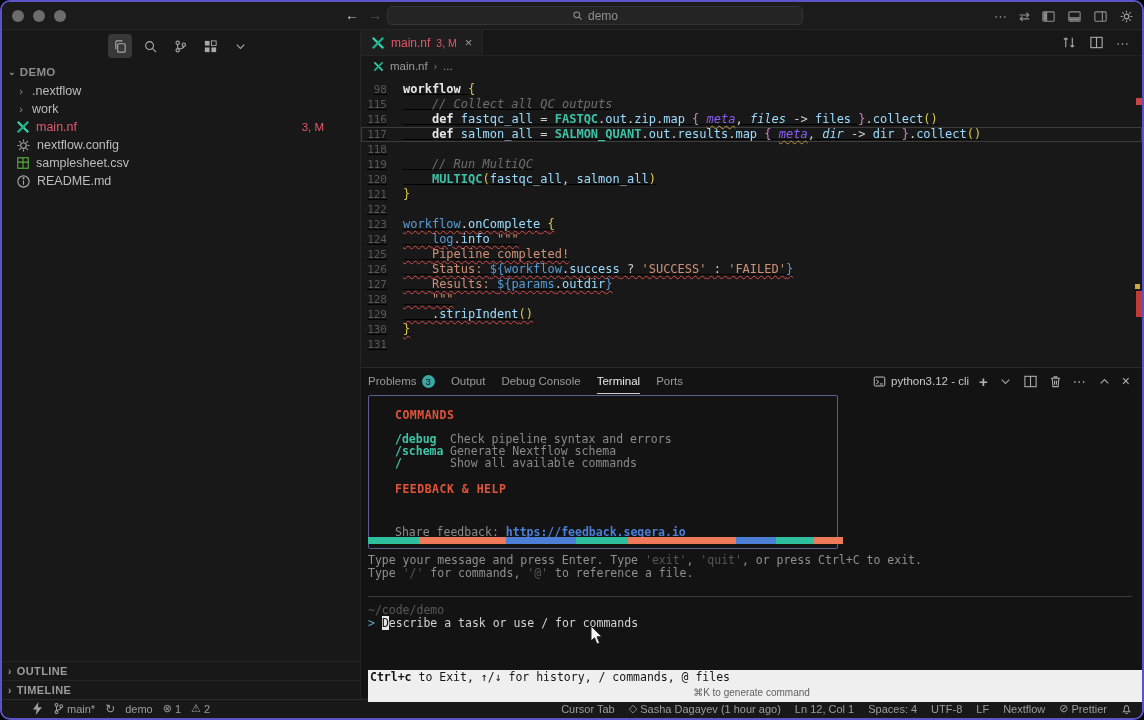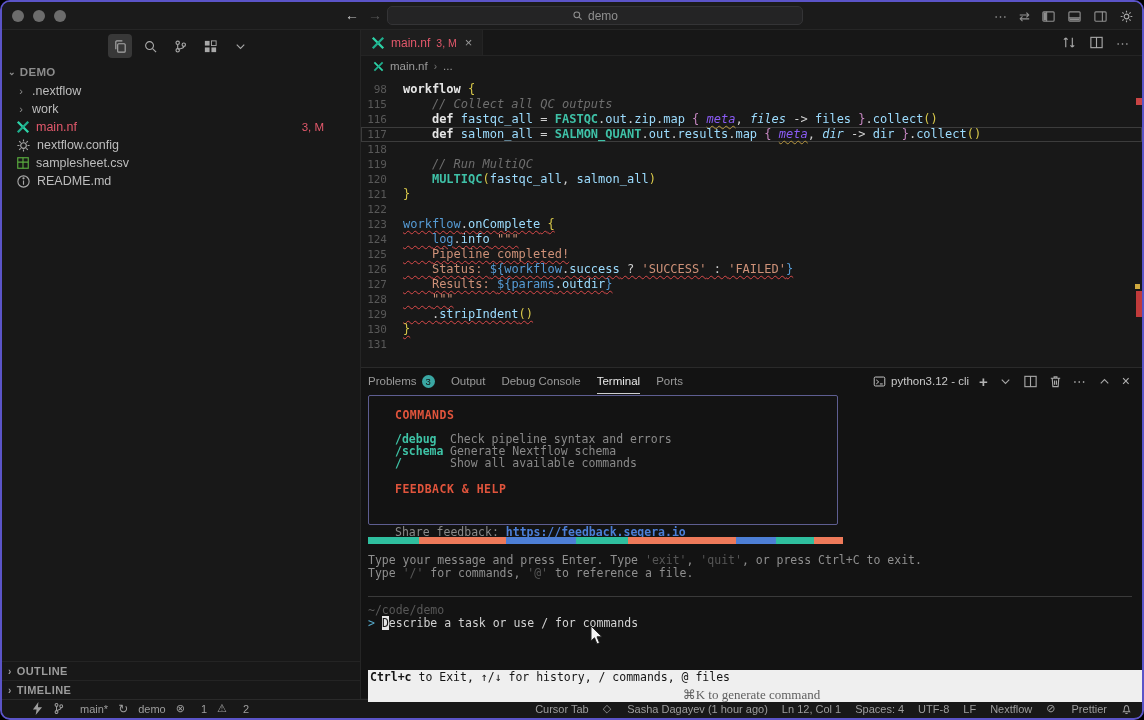--- a/index.html
+++ b/index.html
@@ -42,21 +42,21 @@
   .tab { display:flex; align-items:center; gap:6px; padding:0 10px; background:#1e1e1e; border-right:1px solid #242424; font-size:12px; }
   .tab-label { color:#e2586b; }
   .tab-badge { color:#e2586b; font-size:10.5px; }
   .tab-close { color:#9a9a9a; font-size:13px; margin-left:2px; }
   .tab-actions { margin-left:auto; display:flex; align-items:center; gap:12px; padding-right:12px; color:#9a9a9a; }
   .breadcrumb { height:20px; display:flex; align-items:center; gap:6px; padding-left:12px; font-size:11.5px; color:#9a9a9a; background:#181818; }
   .bc-sep { color:#777; font-size:10px; }
 
   .code { height:291px; position:relative; background:#181818; padding-top:6px;
           font-family:"DejaVu Sans Mono",monospace; font-size:12px; overflow:hidden; }
-  .line { display:flex; height:15px; line-height:15px; }
+  .line { display:flex; height:15px; line-height:15px;text-decoration:underline; }
   .line.current { box-shadow: inset 0 0 0 1px #3c3c3c; }
   .num { width:42px; flex:none; text-align:right; padding-right:16px; color:#585858; font-size:11px; }
   .line pre { margin:0; font:inherit; white-space:pre; }
   .t-kw { color:#e6e6e6; font-weight:bold; }
   .t-ty { color:#3fc1a7; font-weight:bold; }
   .t-v  { color:#9cdcfe; }
   .t-w  { color:#cfcfcf; }
   .t-p  { color:#c586c0; }
   .t-y  { color:#d8c84a; }
   .t-s  { color:#ce9178; }
@@ -73,48 +73,48 @@
   .panel { height:331px; border-top:1px solid #2a2a2a; background:#131313; display:flex; flex-direction:column; }
   .panel-tabs { height:26px; flex:none; display:flex; align-items:stretch; gap:16px; padding-left:7px; font-size:11.5px; color:#9a9a9a; }
   .ptab { display:flex; align-items:center; gap:5px; cursor:default; }
   .ptab.active { color:#e8e8e8; border-bottom:1px solid #cfcfcf; }
   .pbadge { background:#3aa7a3; color:#101010; font-size:9.5px; height:13px; min-width:13px; padding:0 4px;
             border-radius:8px; display:flex; align-items:center; justify-content:center; }
   .panel-actions { margin-left:auto; display:flex; align-items:center; gap:10px; padding-right:12px; color:#b2b2b2; font-size:11.5px; }
   .term-label { display:flex; align-items:center; gap:5px; color:#c9c9c9; }
 
   .term { position:relative; flex:1; font-family:"DejaVu Sans Mono",monospace; font-size:11.5px; color:#9c9c9c; }
-  .help-box { position:absolute; left:7px; top:1px; width:470px; height:130px; border:1px solid #5e5e91; border-radius:2px; padding:12px 0 8px 26px; }
+  .help-box { position:absolute; left:7px; top:1px; width:470px; height:154px; border:1px solid #5e5e91; border-radius:2px; padding:12px 0 8px 26px; }
   .hb-title { color:#e0543c; font-weight:bold; letter-spacing:.5px; }
   .hb-cmds { margin-top:11px; line-height:12px; }
   .hb-cmd { color:#3ec3a6; font-weight:bold; display:inline-block; width:55px; }
   .hb-desc { color:#8a8a8a; }
   .hb-feed { margin-top:13px; }
   .hb-share { margin-top:29px; color:#8a8a8a; }
   .hb-link { color:#4b7fd8; font-weight:bold; text-decoration:underline; }
   .progress { position:absolute; left:7px; top:143px; height:7px; width:476px; display:flex; }
   .hints { position:absolute; left:7px; top:160px; line-height:13px; color:#8f8f8f; }
   .dim { color:#565656; }
   .tdivider { position:absolute; left:7px; right:10px; top:202px; border-top:1px solid #3a3a3a; }
   .cwd { position:absolute; left:7px; top:209px; color:#585858; }
   .prompt { position:absolute; left:7px; top:222px; color:#d2d2d2; }
   .prompt .psym { color:#56a8c9; }
   .pcursor { background:#e6e6e6; color:#141414; }
   .input-bar { position:absolute; left:7px; right:0; top:276px; height:32px; background:#efefef; color:#141414;
                line-height:15px; padding-left:2px; white-space:pre; }
   .input-bar b { font-weight:bold; }
   .footer-hint { position:absolute; left:0; right:0; top:293px; text-align:center; color:#5f5f5f;
-                 font-size:13px; font-family:Liberation Serif, serif; }
+                 font-size:10px; font-family:Liberation Sans, sans-serif; }
 
   
   .statusbar { height:18px; border-top:1px solid #2a2a2a; background:#181818; display:flex; align-items:center;
                padding:0 10px 0 30px; font-size:11px; color:#9d9d9d; }
   .sb-left { display:flex; align-items:center; gap:10px; }
   .sb-right { margin-left:auto; display:flex; align-items:center; gap:14px; }
-  .sb-item { display:flex; align-items:center; gap:16px; }
+  .sb-item { display:flex; align-items:center; gap:3px; }
 
   .mouse-cursor { position:absolute; left:588px; top:624px; z-index:50; }
   svg { display:block; }
 </style>
 </head>
 <body>
 
 <div class="window">
 
   <div class="titlebar">

